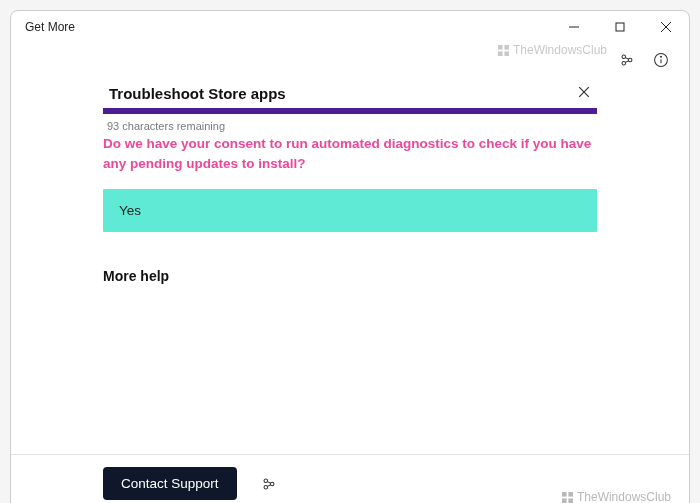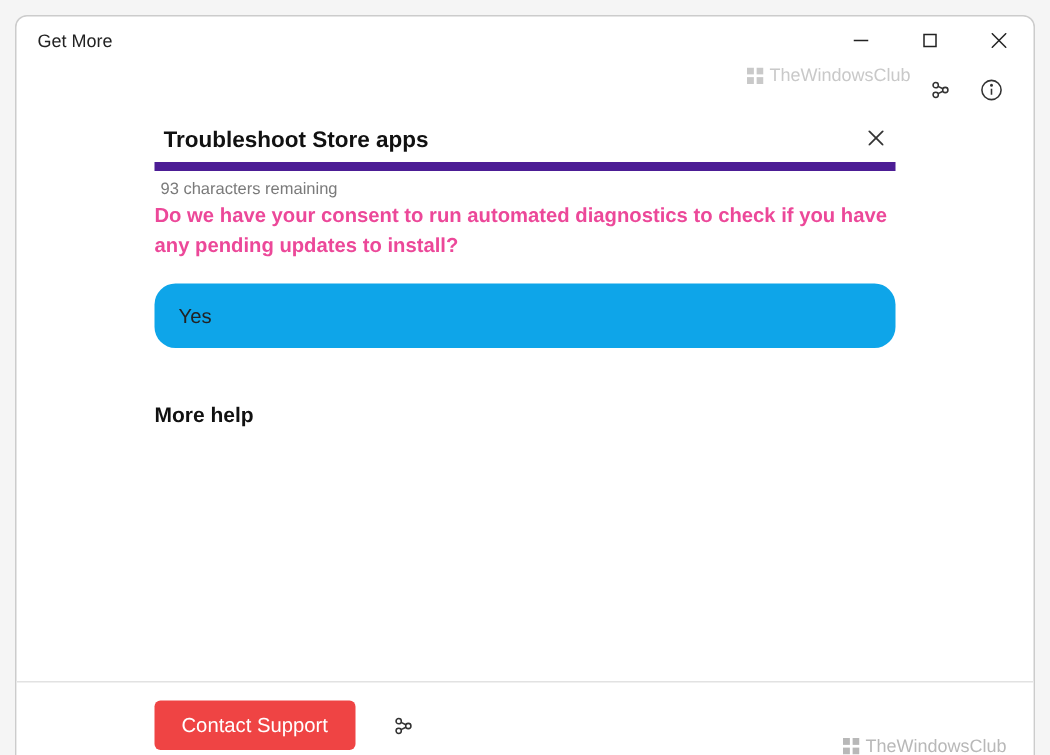--- a/index.html
+++ b/index.html
@@ -95,26 +95,26 @@
       margin-top: 24px;
     }
     .consent-text {
       font-size: 13.5px;
       font-weight: 700;
       color: #ec4899;
       line-height: 1.5;
       margin-top: 2px;
     }
     .option {
-      background: #0ea5e9;
+      background: #5eead4;
       padding: 14px 16px;
       font-size: 13.5px;
       color: #222;
       margin-top: 14px;
-      border-radius: 14px;
+      border-radius: 1px;
     }
     .more-help {
       font-size: 14px;
       font-weight: 700;
       color: #111;
       margin-top: 36px;
     }
     .link-truncated {
       font-size: 13.5px;
       color: #b01cb0;
@@ -125,21 +125,21 @@
       bottom: 0; left: 0; right: 0;
       height: 58px;
       border-top: 1px solid #e2e2e2;
       background: #ffffff;
       display: flex;
       align-items: center;
       padding-left: 92px;
       gap: 22px;
     }
     .contact-btn {
-      background: #ef4444;
+      background: #0f172a;
       color: #ffffff;
       border: none;
       font-family: inherit;
       font-size: 13.5px;
       padding: 9px 18px;
       border-radius: 4px;
     }
     .bottom-icon {
       width: 20px; height: 20px;
       display: flex; align-items: center; justify-content: center;

